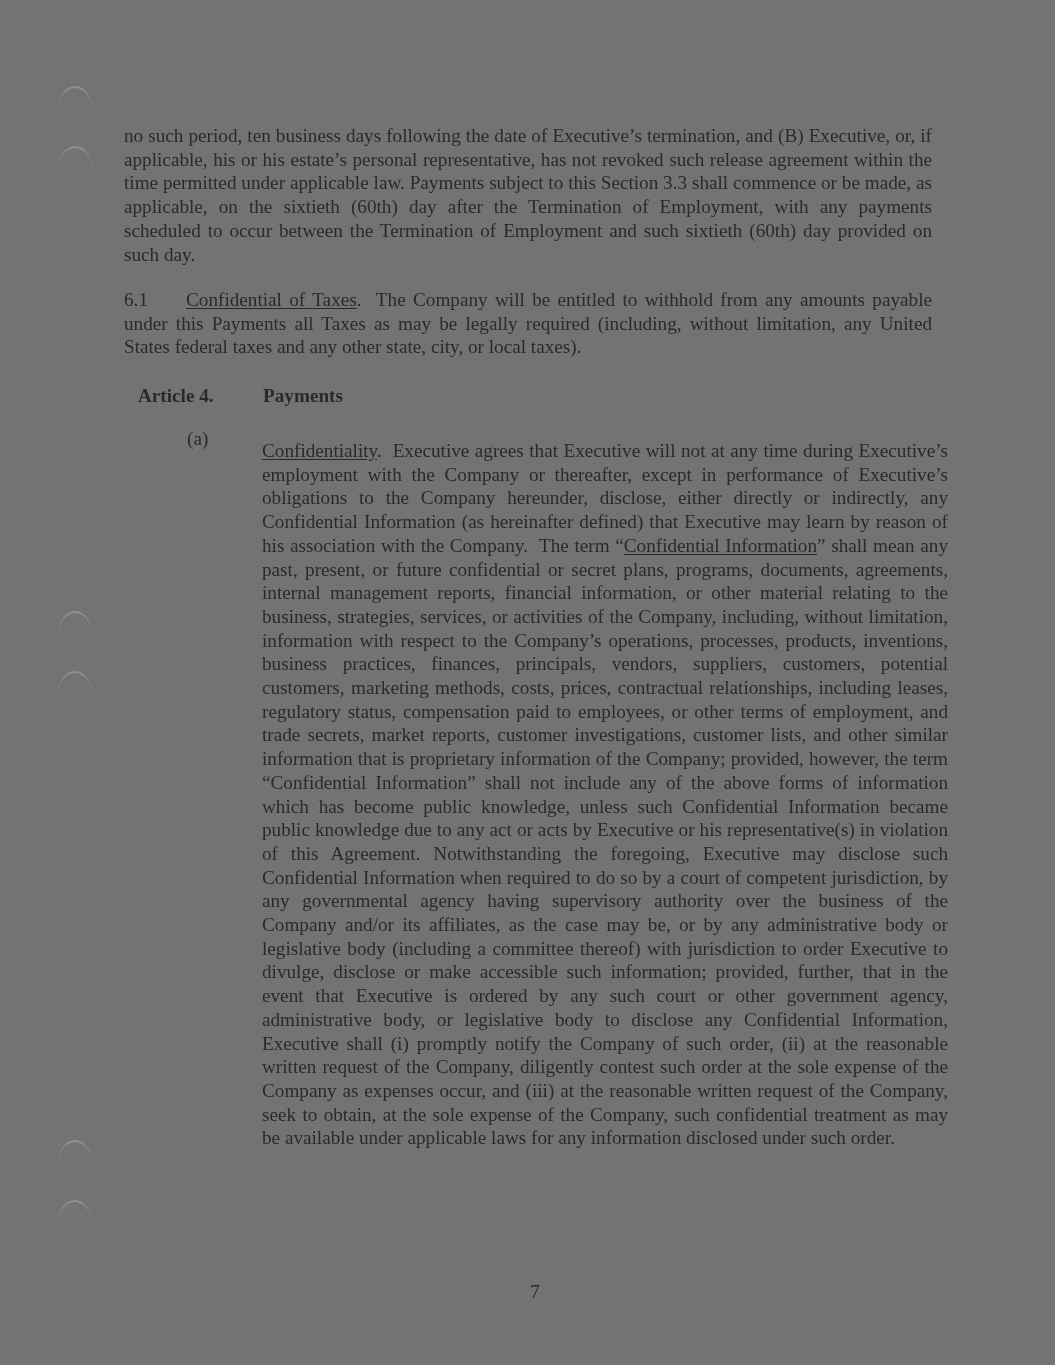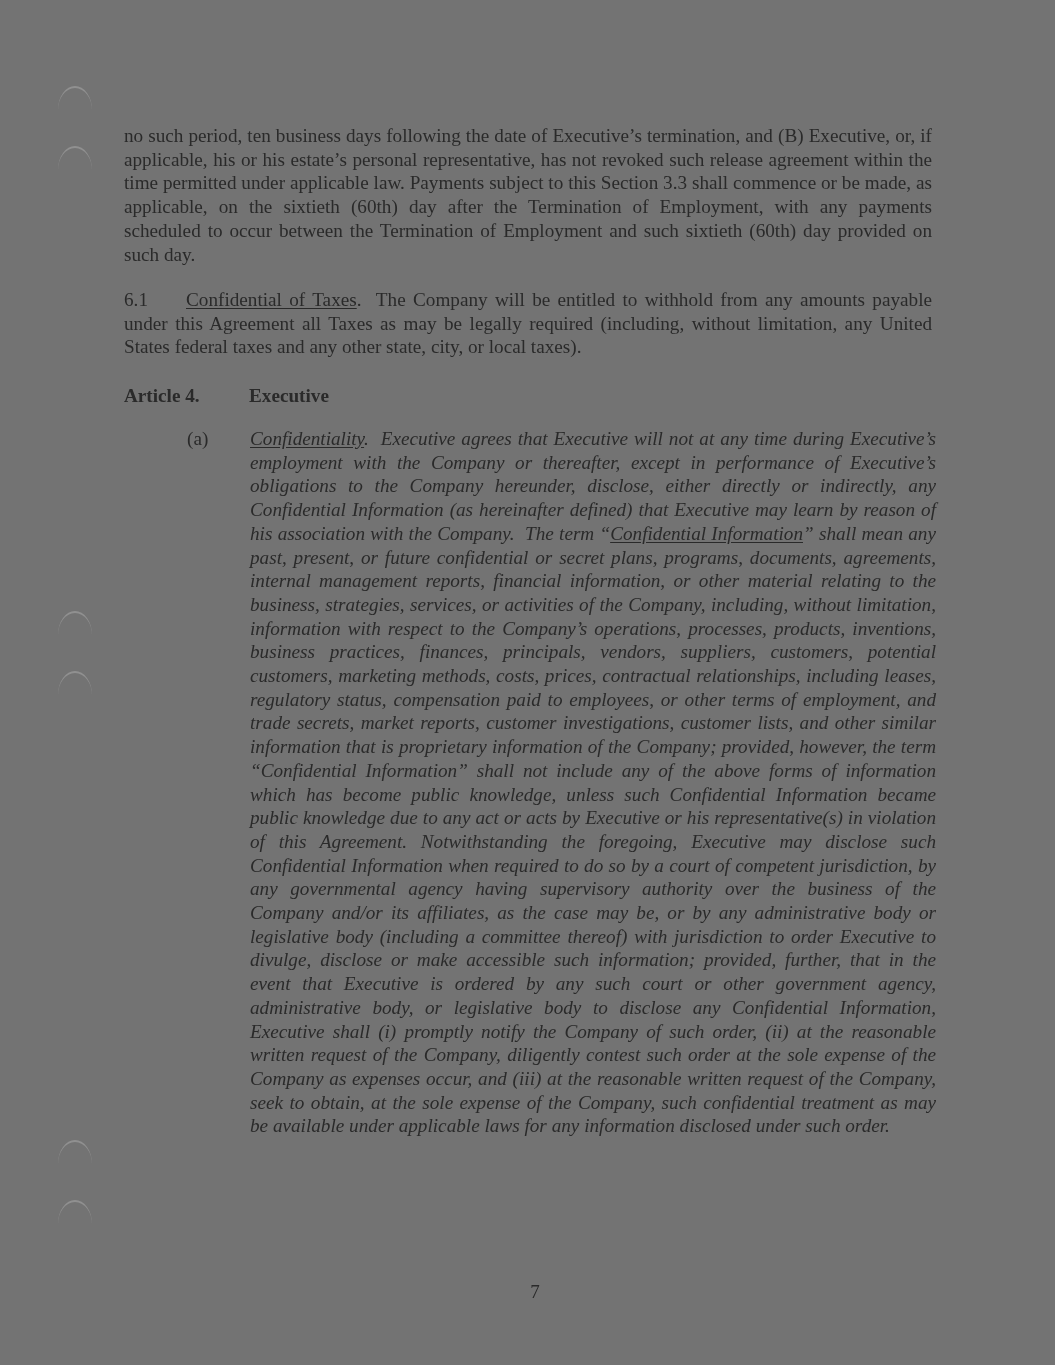--- a/index.html
+++ b/index.html
@@ -61,20 +61,21 @@
       position: absolute;
       left: 124px;
       top: 384px;
       font-size: 19.2px;
       font-weight: bold;
       line-height: 24px;
     }
     .article .art-num {
       display: inline-block;
       width: 125px;
+      margin-left: 14px;
     }
     .sub-label {
       position: absolute;
       left: 187px;
       top: 427px;
       font-size: 19.2px;
       line-height: 24px;
     }
     .p-a {
       left: 250px;
@@ -99,26 +100,26 @@
   <div class="hole" style="top:86px;"></div>
   <div class="hole" style="top:146px;"></div>
   <div class="hole" style="top:611px;"></div>
   <div class="hole" style="top:671px;"></div>
   <div class="hole" style="top:1140px;"></div>
   <div class="hole" style="top:1200px;"></div>
 
   <p class="para p-cont" style="margin:0;">no such period, ten business days following the date of Executive’s termination, and (B) Executive, or, if applicable, his or his estate’s personal representative, has not revoked such release agreement within the time permitted under applicable law.  Payments subject to this Section 3.3 shall commence or be made, as applicable, on the sixtieth (60th) day after the Termination of Employment, with any payments scheduled to occur between the Termination of Employment and such sixtieth (60th) day provided on such day.</p>
 
   <p class="para p-34" style="margin:0;">
-    <span class="sec-num">6.1</span><span class="u">Confidential of Taxes</span><span>.</span><span style="white-space:pre-wrap;">  The Company will be entitled to withhold from any amounts payable under this Agreement all Taxes as may be legally required (including, without limitation, any United States federal taxes and any other state, city, or local taxes).</span>
+    <span class="sec-num">6.1</span><span class="u">Confidential of Taxes</span><span>.</span><span style="white-space:pre-wrap;">  The Company will be entitled to withhold from any amounts payable under this Payments all Taxes as may be legally required (including, without limitation, any United States federal taxes and any other state, city, or local taxes).</span>
   </p>
 
   <div class="article">
-    <span class="art-num">Article 4.</span><span>Executive</span>
+    <span class="art-num">Article 4.</span><span>Payments</span>
   </div>
 
   <div class="sub-label">(a)</div>
-  <p class="para p-a" style="margin:0;font-style:italic;">
+  <p class="para p-a" style="margin:12px;">
     <span class="u">Confidentiality</span><span>.</span><span style="white-space:pre-wrap;">  Executive agrees that Executive will not at any time during Executive’s employment with the Company or thereafter, except in performance of Executive’s obligations to the Company hereunder, disclose, either directly or indirectly, any Confidential Information (as hereinafter defined) that Executive may learn by reason of his association with the Company.  The term “</span><span class="u">Confidential Information</span><span>” shall mean any past, present, or future confidential or secret plans, programs, documents, agreements, internal management reports, financial information, or other material relating to the business, strategies, services, or activities of the Company, including, without limitation, information with respect to the Company’s operations, processes, products, inventions, business practices, finances, principals, vendors, suppliers, customers, potential customers, marketing methods, costs, prices, contractual relationships, including leases, regulatory status, compensation paid to employees, or other terms of employment, and trade secrets, market reports, customer investigations, customer lists, and other similar information that is proprietary information of the Company; provided, however, the term “Confidential Information” shall not include any of the above forms of information which has become public knowledge, unless such Confidential Information became public knowledge due to any act or acts by Executive or his representative(s) in violation of this Agreement.  Notwithstanding the foregoing, Executive may disclose such Confidential Information when required to do so by a court of competent jurisdiction, by any governmental agency having supervisory authority over the business of the Company and/or its affiliates, as the case may be, or by any administrative body or legislative body (including a committee thereof) with jurisdiction to order Executive to divulge, disclose or make accessible such information; provided, further, that in the event that Executive is ordered by any such court or other government agency, administrative body, or legislative body to disclose any Confidential Information, Executive shall (i) promptly notify the Company of such order, (ii) at the reasonable written request of the Company, diligently contest such order at the sole expense of the Company as expenses occur, and (iii) at the reasonable written request of the Company, seek to obtain, at the sole expense of the Company, such confidential treatment as may be available under applicable laws for any information disclosed under such order.</span>
   </p>
 
   <div class="page-num">7</div>
 </div>
 
 </body></html>

